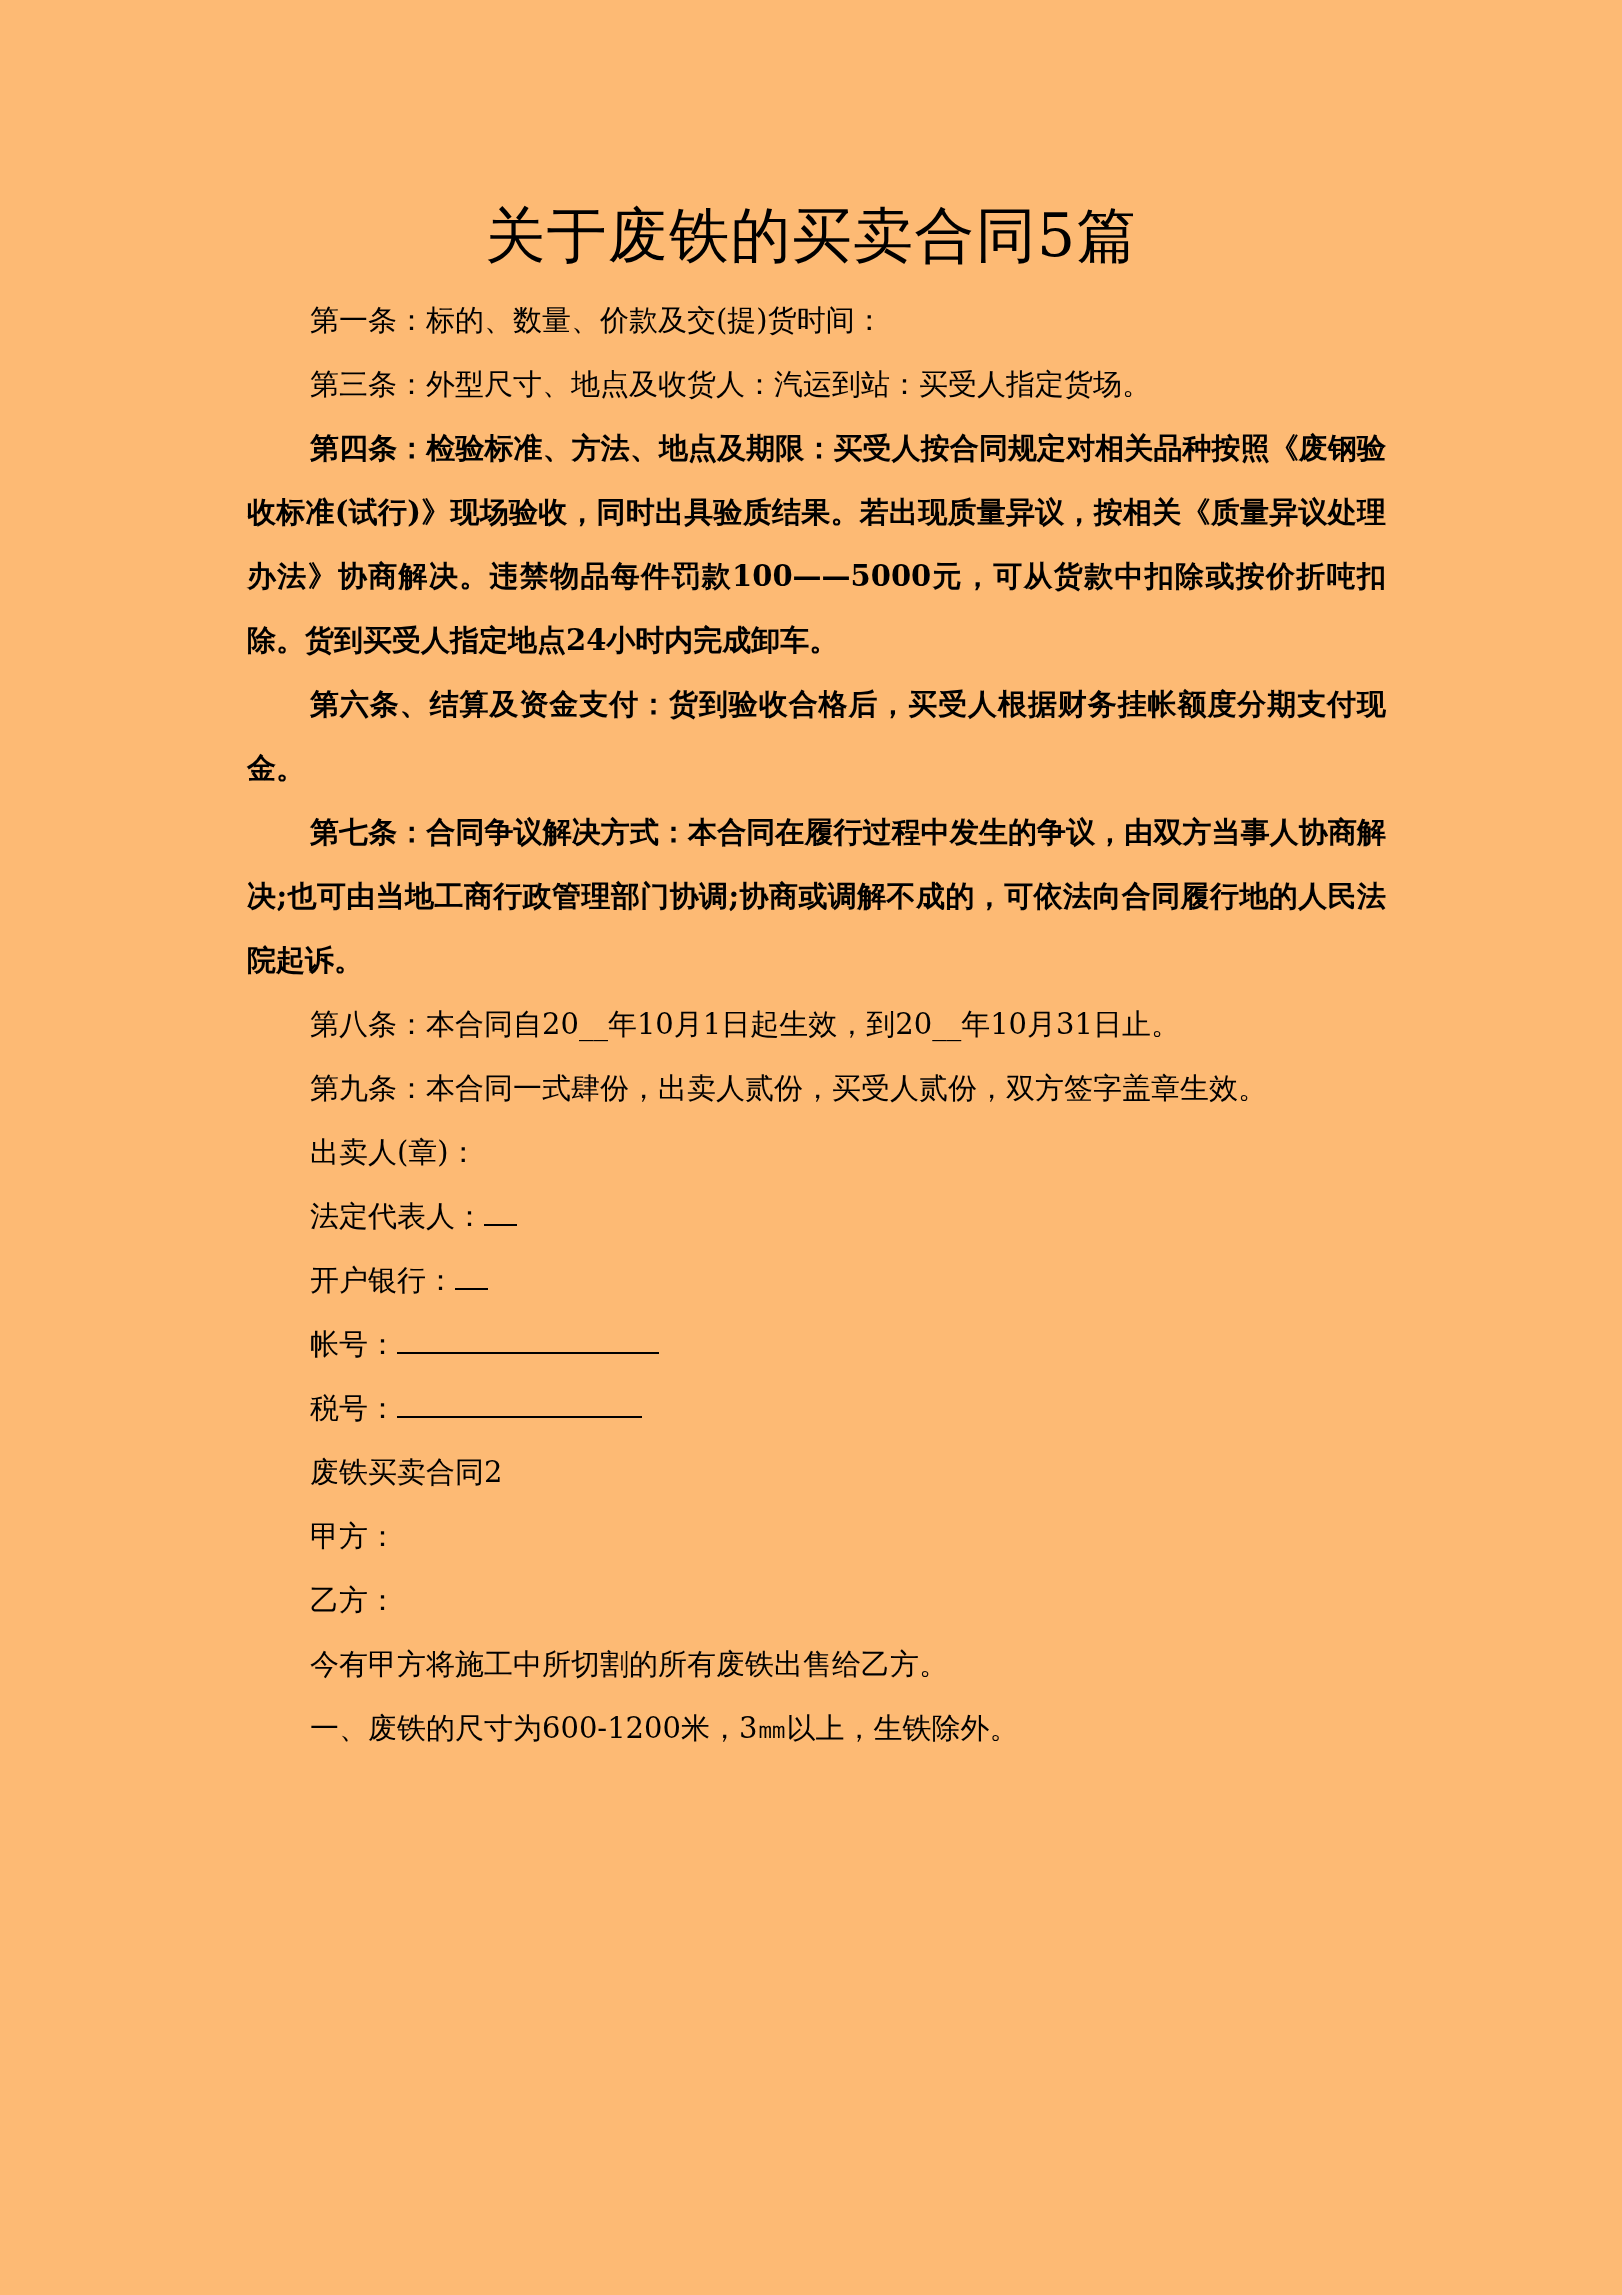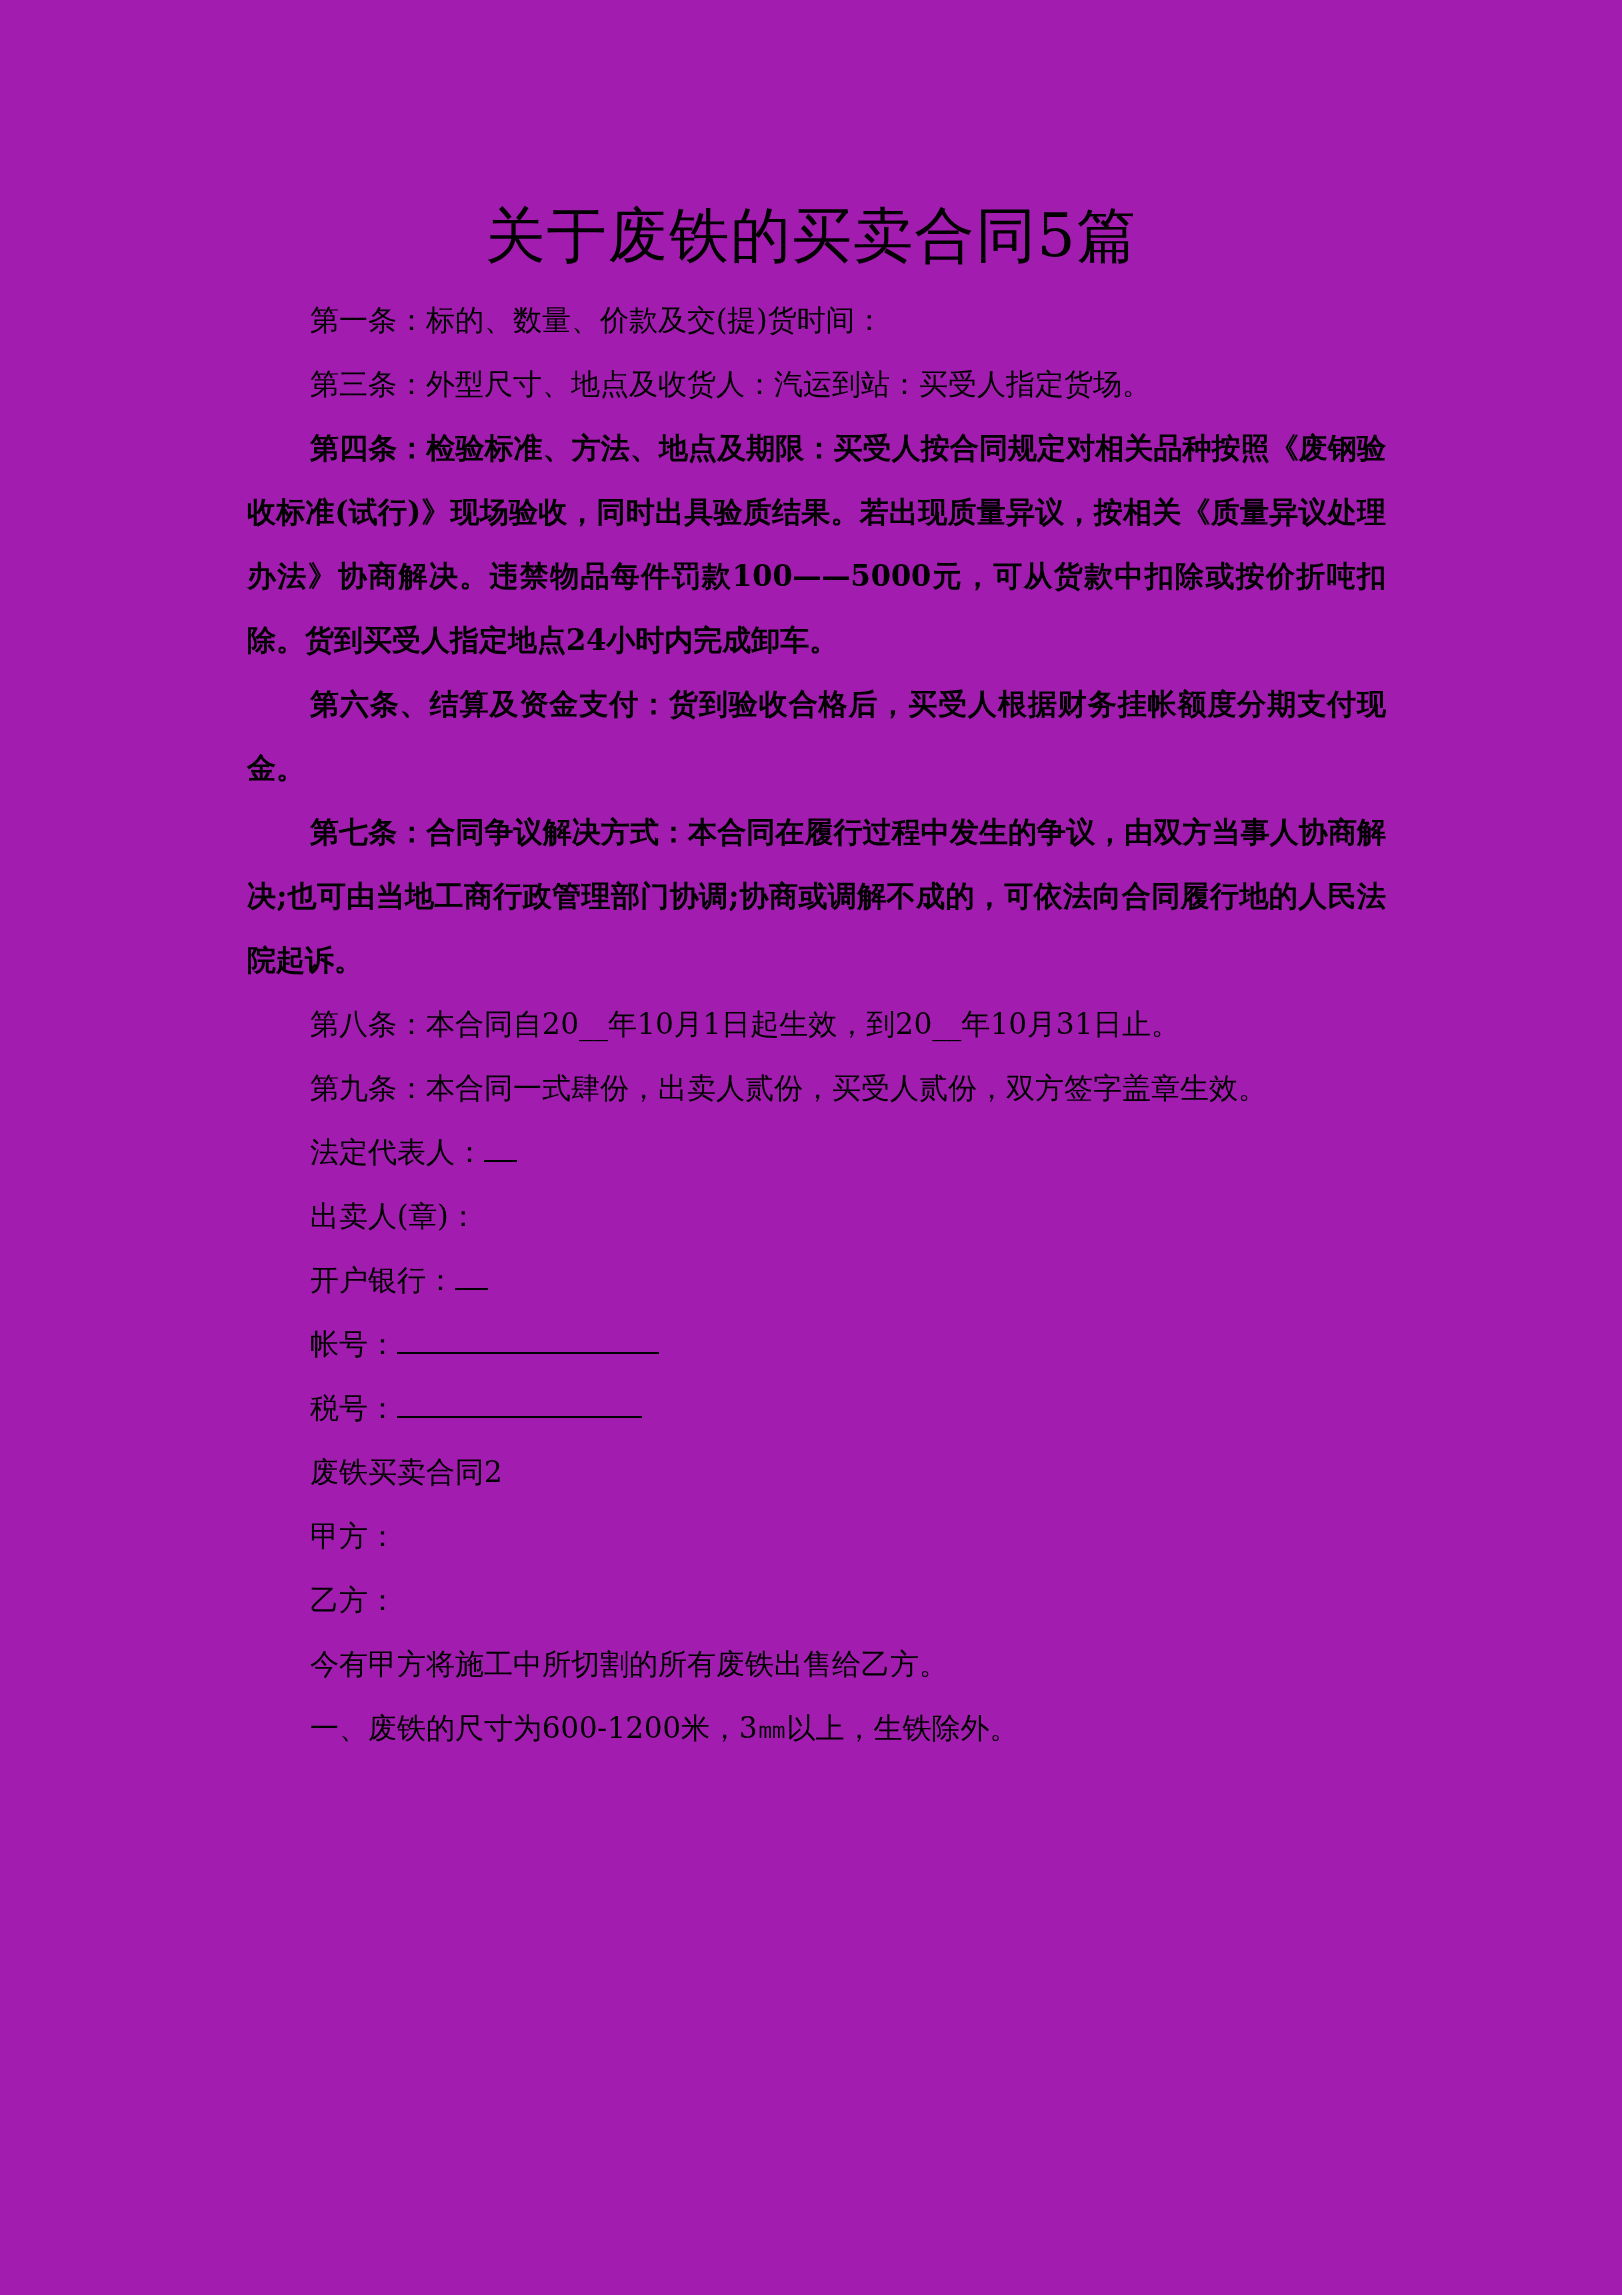--- a/index.html
+++ b/index.html
@@ -14,21 +14,21 @@
       overflow: hidden;
       color: #000000;
       font-family: "DejaVu Serif", "Liberation Serif", serif;
     }
     .page {
       position: absolute;
       left: 0;
       top: 0;
       width: 1623px;
       height: 2295px;
-      background: #a21caf;
+      background: #fdba74;
     }
     .title {
       position: absolute;
       top: 196px;
       left: 0;
       width: 1623px;
       text-align: center;
       font-size: 60px;
       line-height: 79px;
       font-weight: normal;
@@ -82,25 +82,25 @@
     <div class="line indent">第三条：外型尺寸、地点及收货人：汽运到站：买受人指定货场。</div>
 
     <p class="para">第四条：检验标准、方法、地点及期限：买受人按合同规定对相关品种按照《废钢验收标准(试行)》现场验收，同时出具验质结果。若出现质量异议，按相关《质量异议处理办法》协商解决。违禁物品每件罚款100——5000元，可从货款中扣除或按价折吨扣除。货到买受人指定地点24小时内完成卸车。</p>
     <p class="para">第六条、结算及资金支付：货到验收合格后，买受人根据财务挂帐额度分期支付现金。</p>
     <p class="para">第七条：合同争议解决方式：本合同在履行过程中发生的争议，由双方当事人协商解决;也可由当地工商行政管理部门协调;协商或调解不成的，可依法向合同履行地的人民法院起诉。</p>
 
     <div class="line indent">第八条：本合同自20__年10月1日起生效，到20__年10月31日止。</div>
     <div class="line indent">第九条：本合同一式肆份，出卖人贰份，买受人贰份，双方签字盖章生效。</div>
 
 
+    <div class="line indent">出卖人(章)：</div>
+
     <div class="line indent">
       <span>法定代表人：</span><span class="blank short"></span>
     </div>
-
-    <div class="line indent">出卖人(章)：</div>
 
     <div class="line indent">
       <span>开户银行：</span><span class="blank short"></span>
     </div>
 
     <div class="line indent">
       <span>帐号：</span><span class="blank long1"></span>
     </div>
 
     <div class="line indent">

